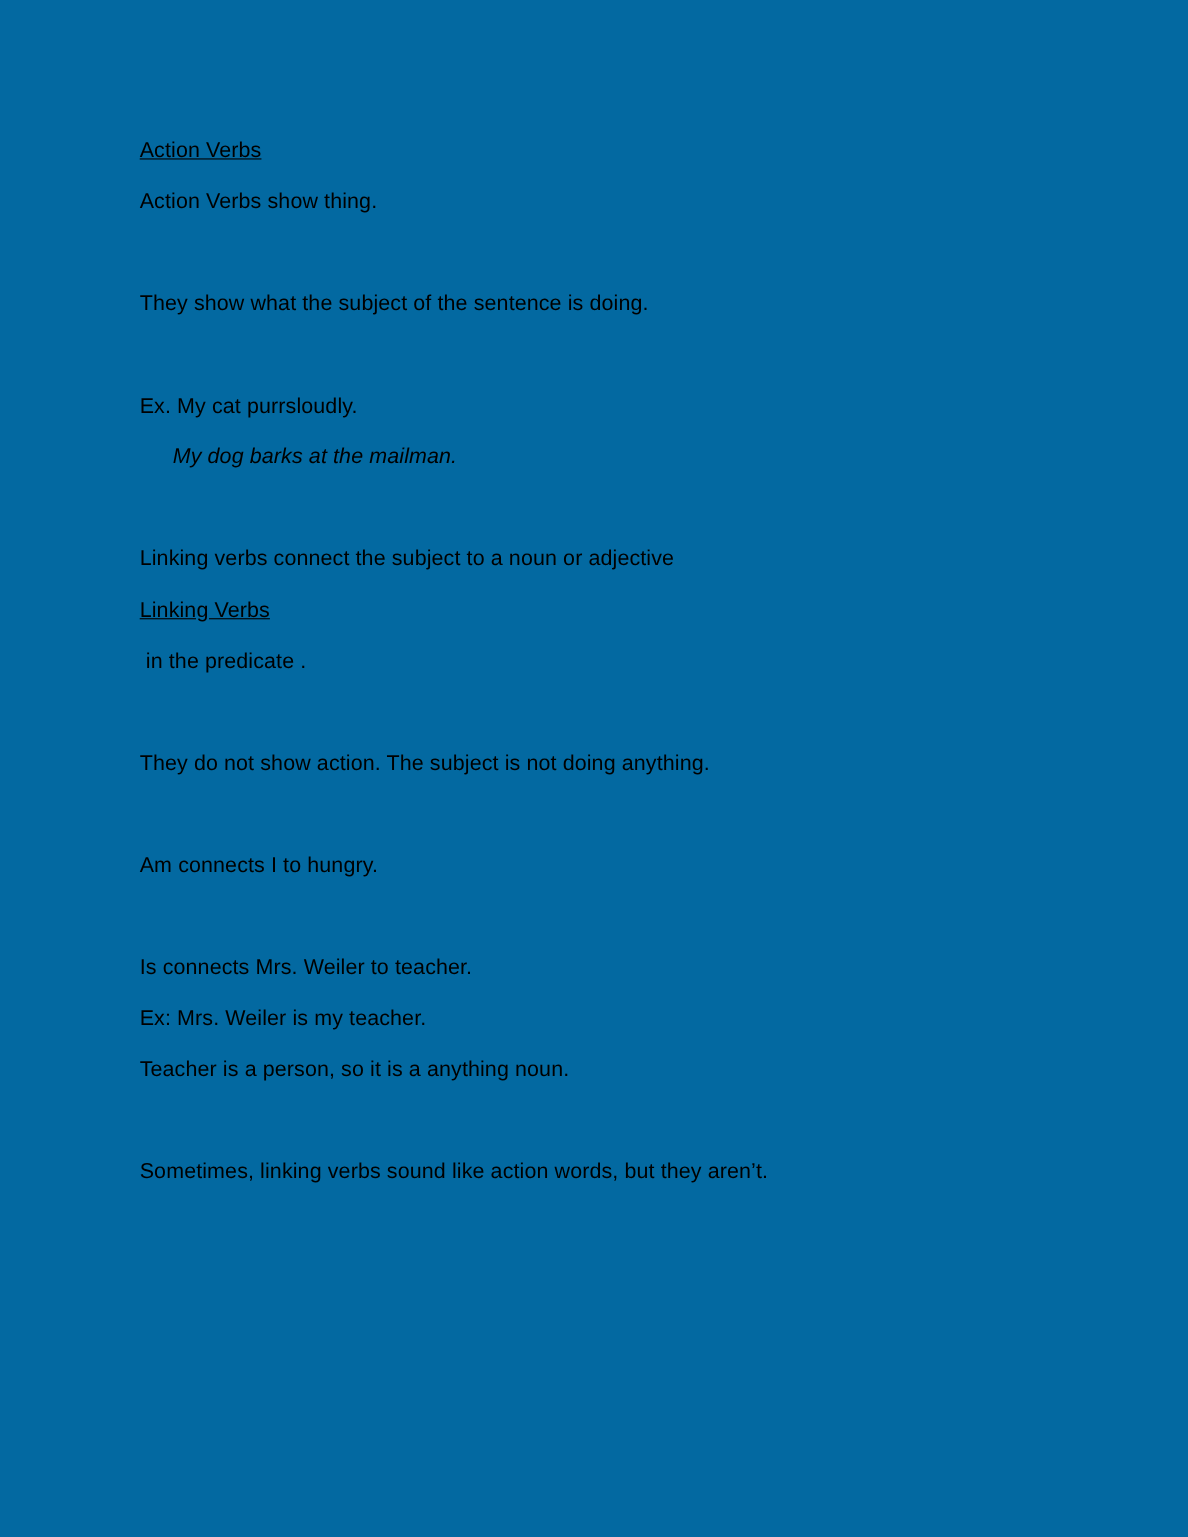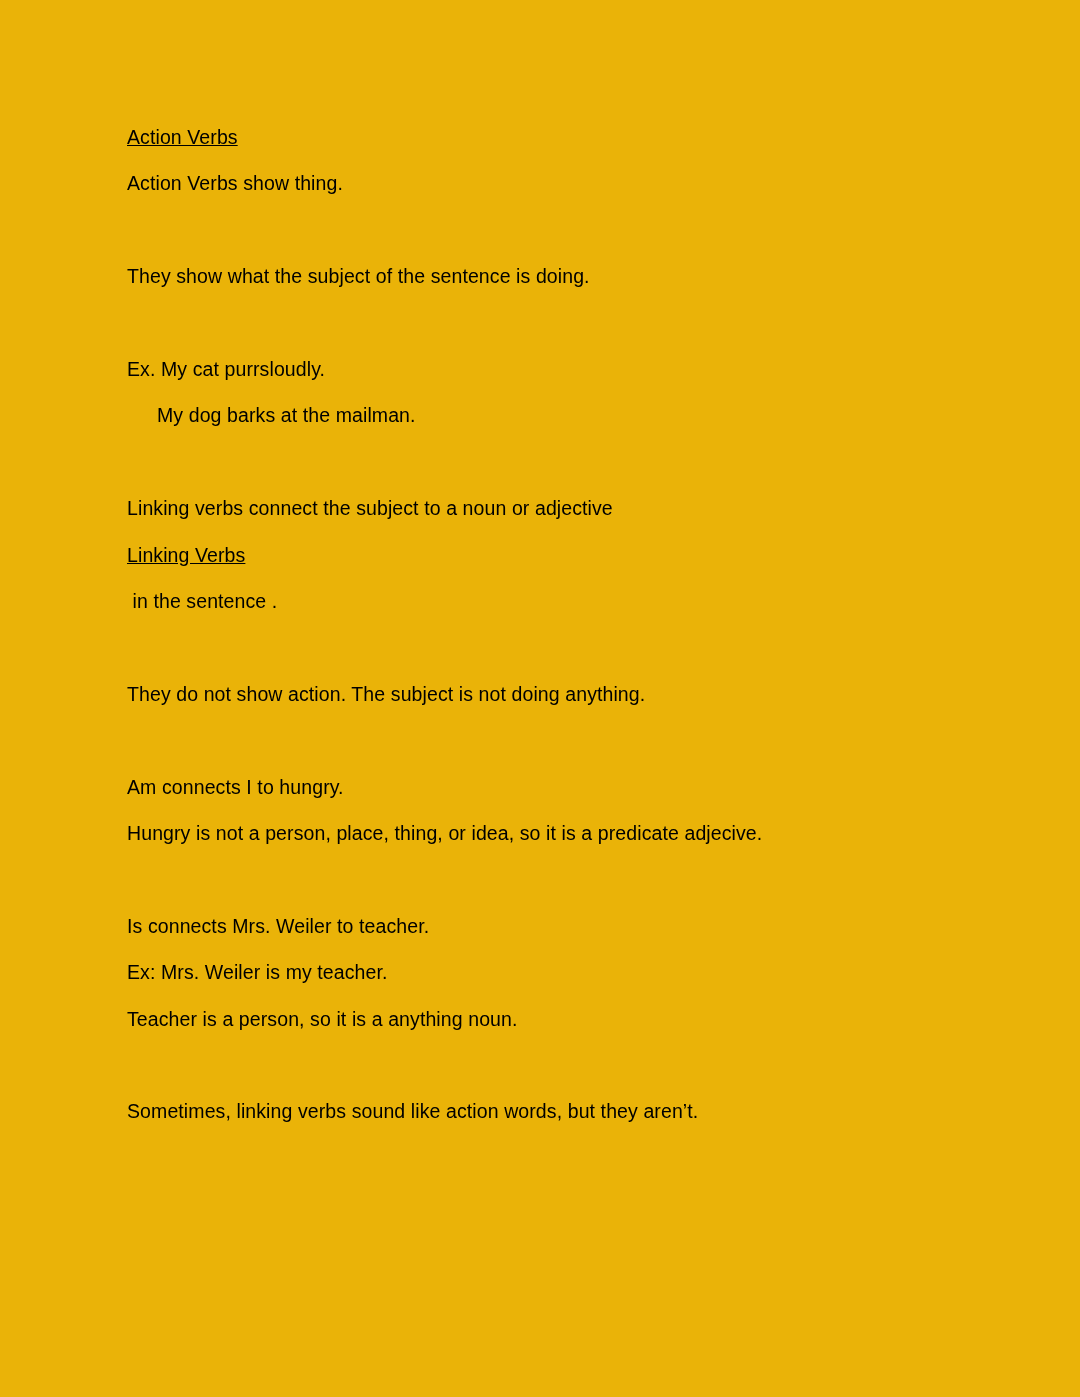--- a/index.html
+++ b/index.html
@@ -12,21 +12,21 @@
     height: 1397px;
     overflow: hidden;
     font-family: "Liberation Sans", "DejaVu Sans", sans-serif;
     color: #000000;
   }
   .page {
     box-sizing: border-box;
     width: 1080px;
     height: 1397px;
     padding: 114px 60px 0 127px;
-    background: #eab308;
+    background: #0369a1;
   }
   .line {
     font-size: 19.5px;
     line-height: 46.4px;
     min-height: 46.4px;
     white-space: pre-wrap; 
     letter-spacing: 0.1px;
   }
   .underline {
     text-decoration: underline;
@@ -36,30 +36,29 @@
 <body style="color: rgb(0, 0, 0); background: rgb(255, 255, 255);">
 
 <div class="page">
   <div>
       <div class="line underline">Action Verbs</div>
       <div class="line">Action Verbs show thing.</div>
       <div class="line"></div>
       <div class="line">They show what the subject of the sentence is doing.</div>
       <div class="line"></div>
       <div class="line">Ex. My cat purrsloudly.</div>
-      <div class="line" style="padding-left: 30px;">My dog barks at the mailman.</div>
+      <div class="line" style="padding-left: 30px; font-style: italic;">My dog barks at the mailman.</div>
       <div class="line"></div>
       <div class="line">Linking verbs connect the subject to a noun or adjective</div>
       <div class="line underline">Linking Verbs</div>
-      <div class="line"> in the sentence .</div>
+      <div class="line"> in the predicate .</div>
       <div class="line"></div>
       <div class="line">They do not show action. The subject is not doing anything.</div>
       <div class="line"></div>
       <div class="line">Am connects I to hungry.</div>
-      <div class="line">Hungry is not a person, place, thing, or idea, so it is a predicate adjecive.</div>
       <div class="line"></div>
       <div class="line">Is connects Mrs. Weiler to teacher.</div>
       <div class="line">Ex: Mrs. Weiler is my teacher.</div>
       <div class="line">Teacher is a person, so it is a anything noun.</div>
       <div class="line"></div>
       <div class="line">Sometimes, linking verbs sound like action words, but they aren’t.</div>
     </div>
 </div>
 
 </body></html>

